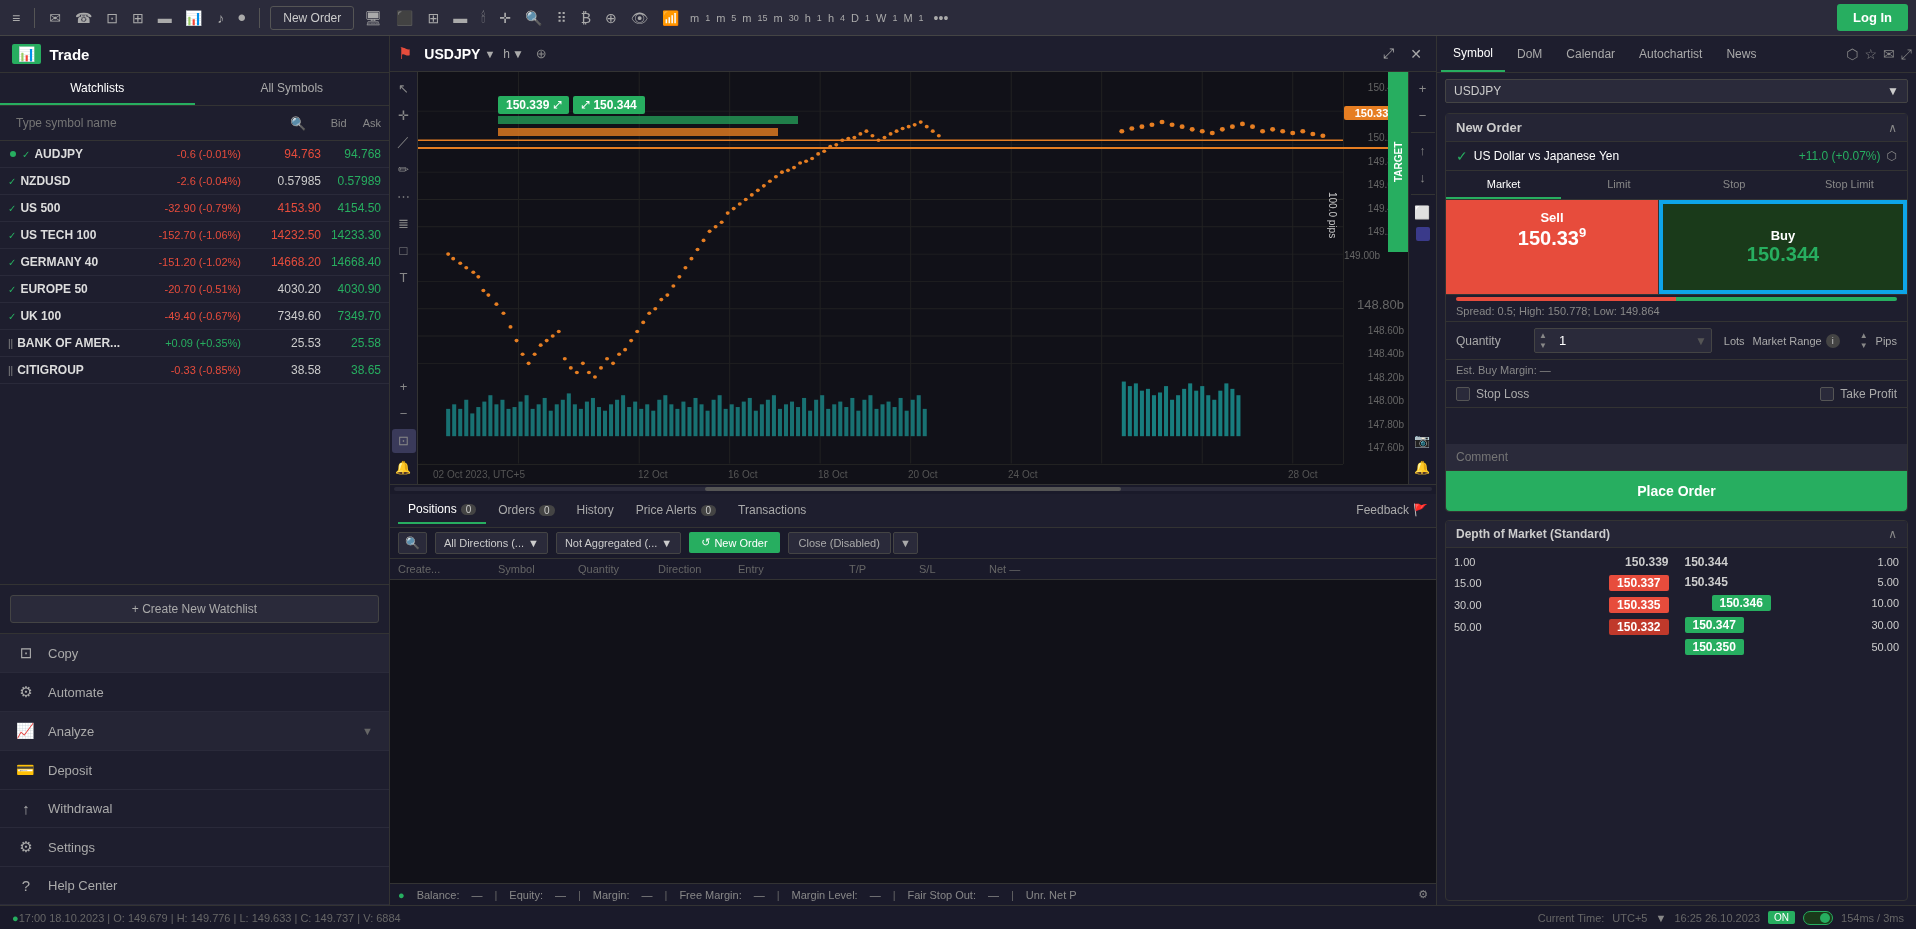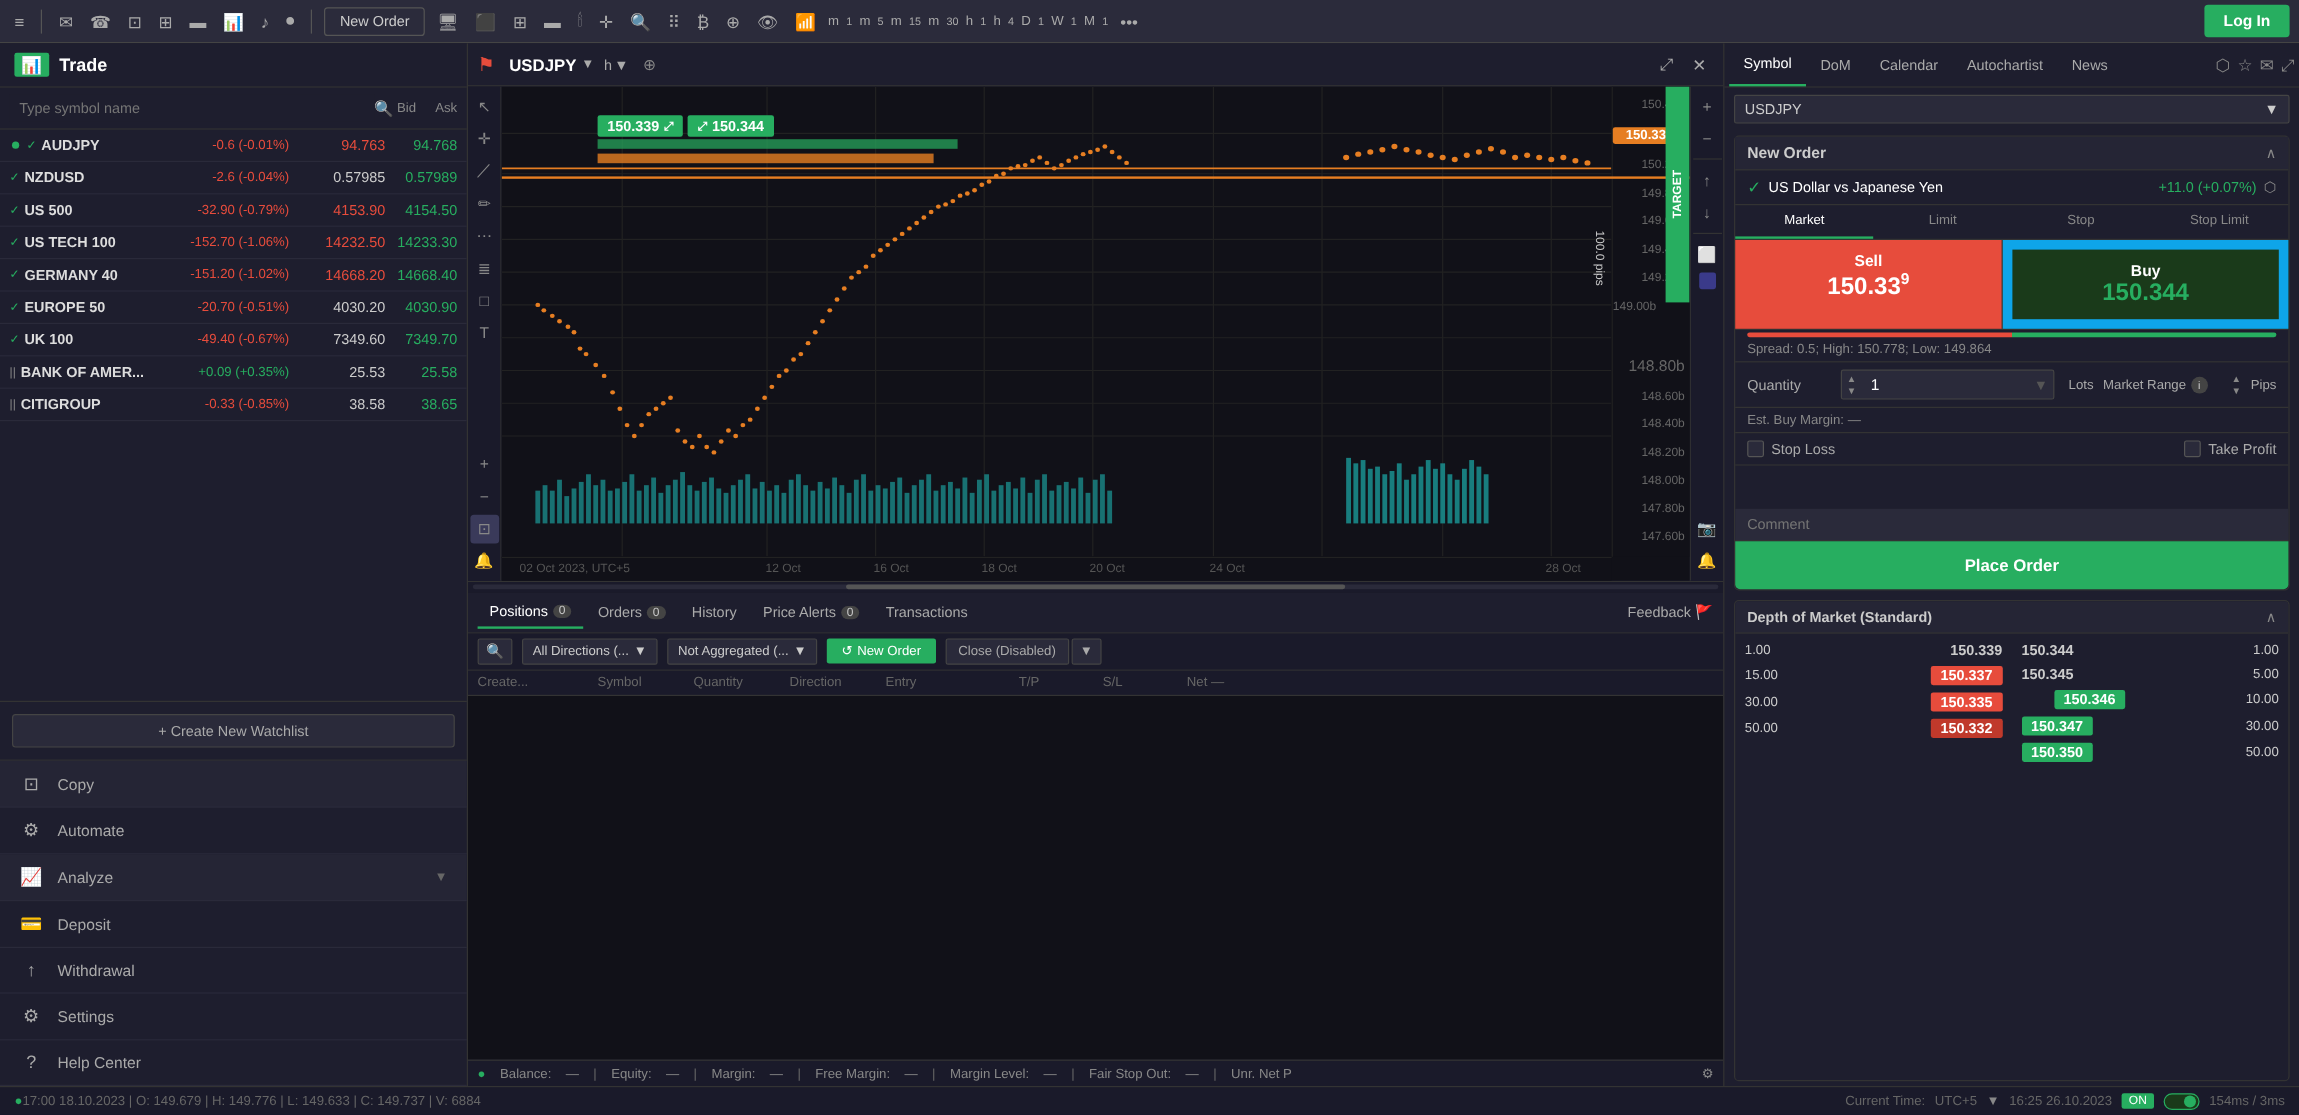--- a/index.html
+++ b/index.html
@@ -88,21 +88,21 @@
     .symbol-check { color: #27ae60; font-size: 14px; }
     .symbol-full-name { color: #fff; font-size: 12px; margin-left: 6px; flex: 1; }
     .symbol-change-pos { color: #27ae60; font-size: 12px; }
 
     .order-type-tabs { display: flex; border-bottom: 1px solid #333; }
     .order-type-tab { flex: 1; padding: 7px; text-align: center; color: #888; cursor: pointer; font-size: 11px; border-bottom: 2px solid transparent; }
     .order-type-tab.active { color: #fff; border-bottom-color: #27ae60; }
 
     .sell-buy-row { display: flex; border-bottom: 1px solid #333; }
     .sell-box { flex: 1; background: #e74c3c; padding: 10px; text-align: center; cursor: pointer; border-right: 1px solid #333; }
-    .buy-box { flex: 1; background: #1a3a1a; border: 8px solid #0ea5e9; padding: 10px; text-align: center; cursor: pointer; }
+    .buy-box { flex: 1; background: #1a3a1a; border: 4px solid #0ea5e9; padding: 24px; text-align: center; cursor: pointer; }
     .sb-label { font-size: 13px; font-weight: bold; color: #fff; }
     .sb-price { font-size: 20px; font-weight: bold; color: #fff; }
     .sb-price sup { font-size: 13px; }
     .buy-box .sb-price { color: #27ae60; }
 
     .spread-info { padding: 4px 10px; font-size: 11px; color: #888; border-bottom: 1px solid #333; }
 
     .qty-row { display: flex; align-items: center; padding: 6px 10px; border-bottom: 1px solid #333; gap: 8px; }
     .qty-label { color: #aaa; font-size: 12px; width: 70px; }
     .qty-input-wrap { display: flex; align-items: center; background: #2a2a3a; border: 1px solid #444; border-radius: 2px; flex: 1; }
@@ -195,25 +195,29 @@
 </div>
 
 <div class="main-layout">
 
   <div class="left-sidebar">
     <div class="sidebar-header">
       <span class="sidebar-logo">📊</span>
       <span class="sidebar-title">Trade</span>
     </div>
 
+    <div class="tab-row">
+      <div class="tab-btn active">Watchlists</div>
+      <div class="tab-btn">All Symbols</div>
+    </div>
 
     <div class="symbol-search">
       <input type="text" style="flex: 1 1 0%; background: rgb(30, 30, 46); border: none; color: rgb(204, 204, 204); font-size: 12px; outline: none;" placeholder="Type symbol name">
       <span class="symbol-search-icon">🔍</span>
-      <span style="color:#888;font-size:11px;margin-left:3px;">Bid</span>
+      <span style="color:#888;font-size:11px;margin-left:24px;">Bid</span>
       <span style="color:#888;font-size:11px;margin-left:16px;">Ask</span>
     </div>
 
     <div class="watchlist-items">
 
       <div class="watchlist-item">
         <div style="display:flex;align-items:center;width:10px;margin-right:4px;flex-direction:column;gap:2px;">
           <div style="width:6px;height:6px;background:#27ae60;border-radius:50%;"></div>
         </div>
         <span style="color:#27ae60;font-size:10px;margin-right:4px;">✓</span>

